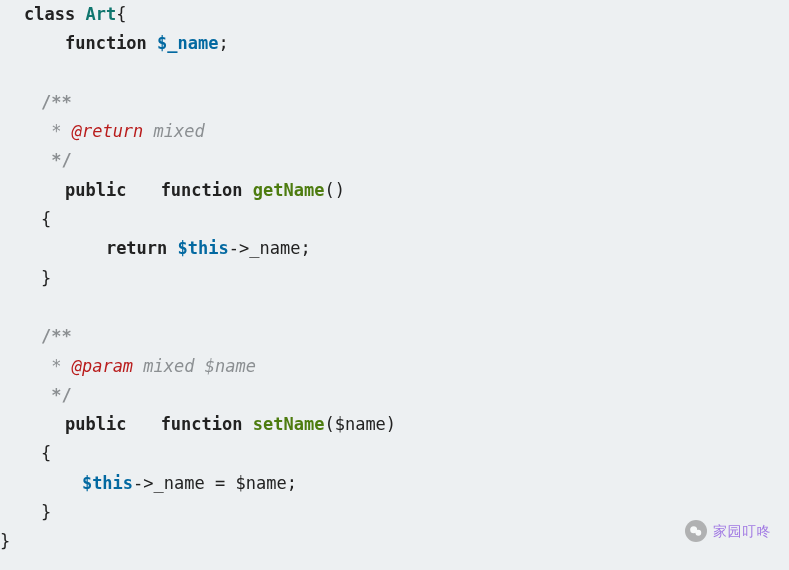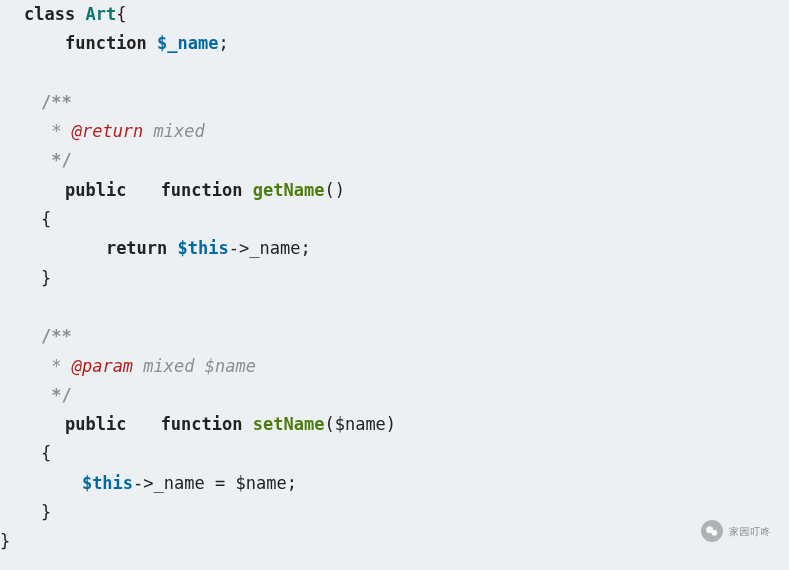--- a/index.html
+++ b/index.html
@@ -46,23 +46,23 @@
   .wm-icon {
     width: 22px;
     height: 22px;
     border-radius: 50%;
     background: #888;
     display: flex;
     align-items: center;
     justify-content: center;
   }
   .wm-text {
-    color: #404040;
+    color: #6d28d9;
     font-family: Liberation Sans, sans-serif;
-    font-size: 10px;
+    font-size: 14px;
     letter-spacing: 0.5px;
   }
 </style>
 </head>
 <body>
 
 <pre><span class="kw">class</span> <span class="type">Art</span><span class="pun">{</span>
     <span class="kw">function</span> <span class="var">$_name</span><span class="pun">;</span>
 
     <span class="docb">/**</span>

